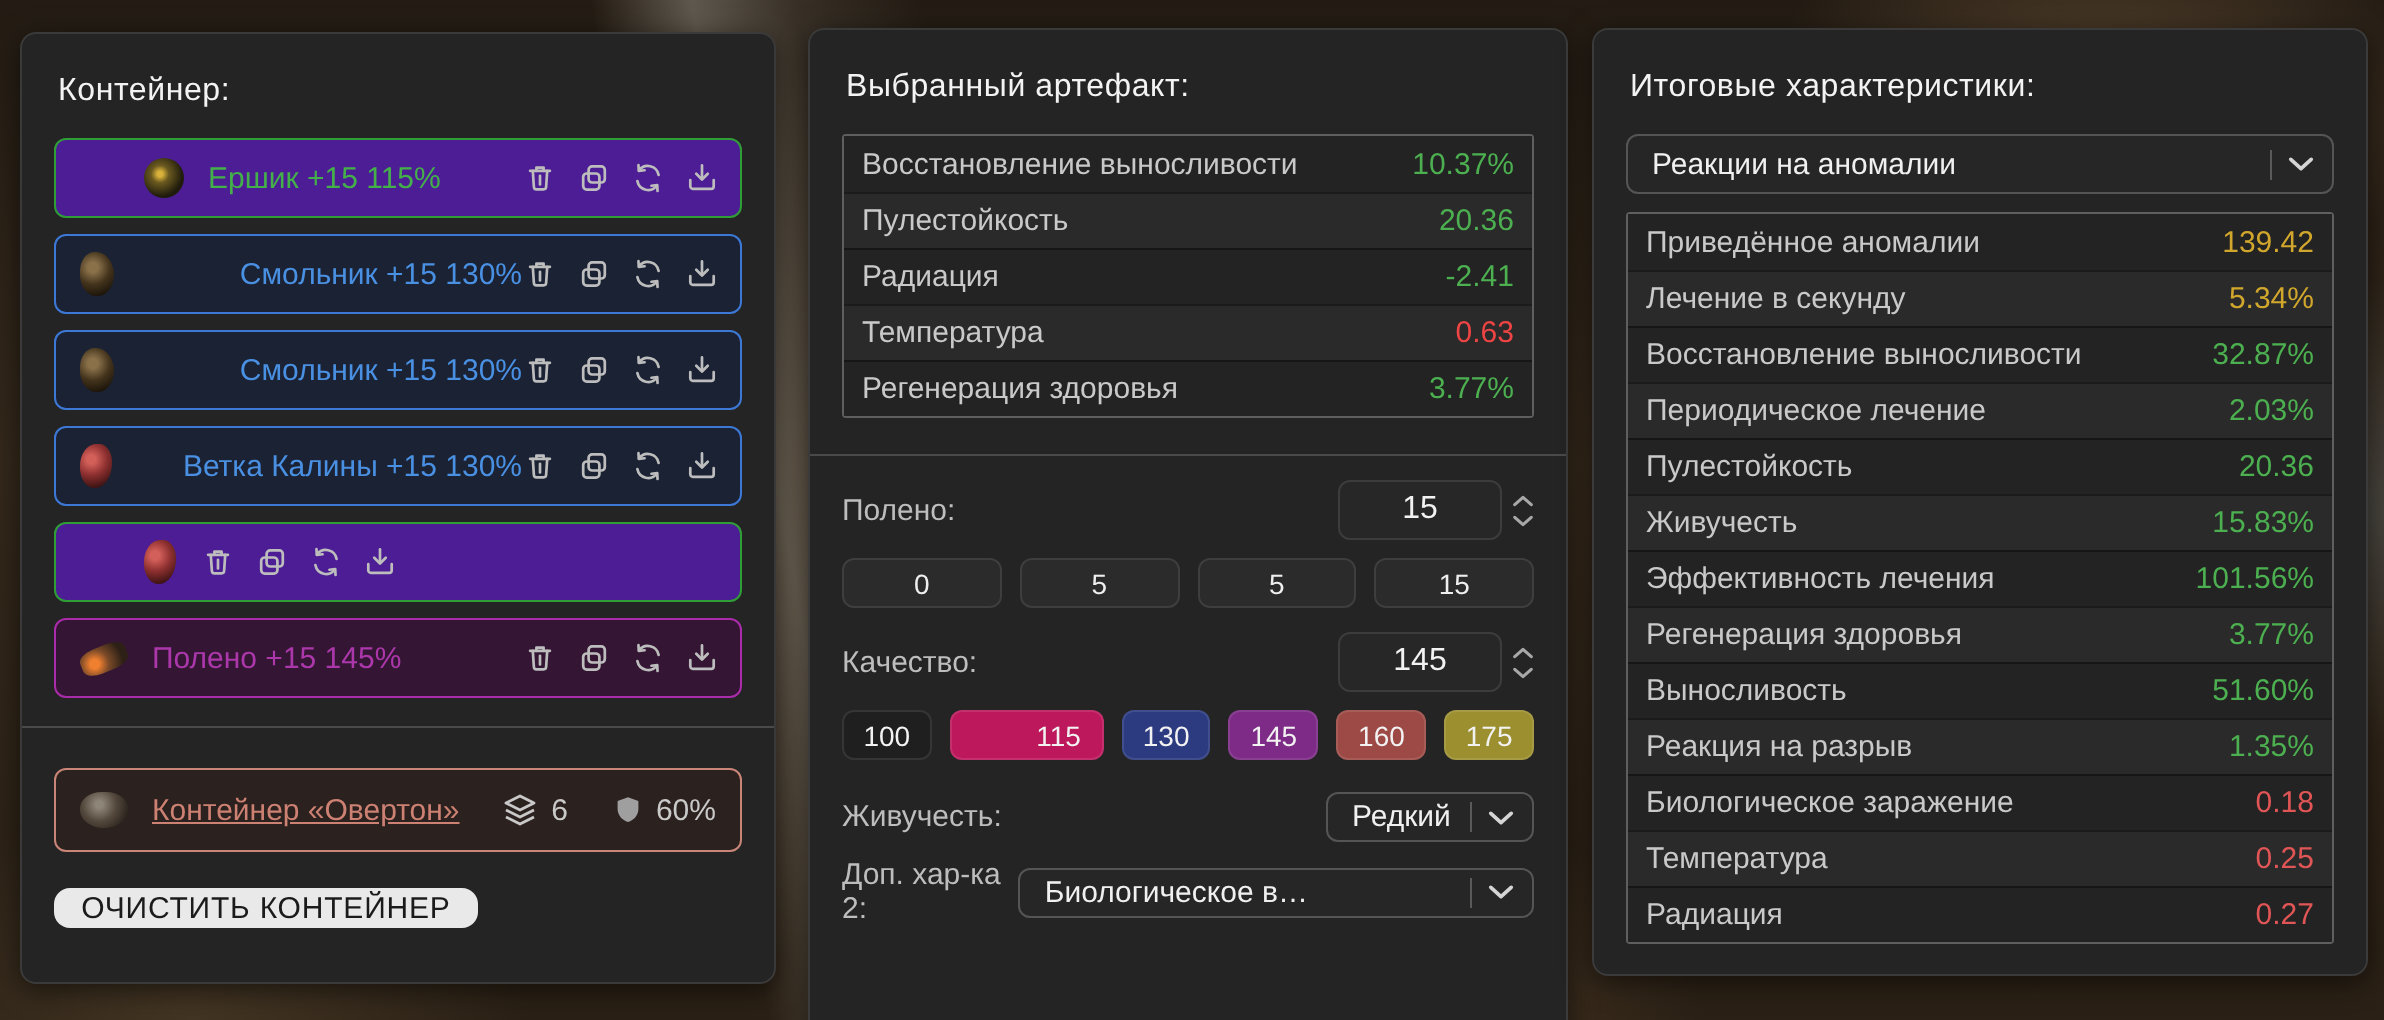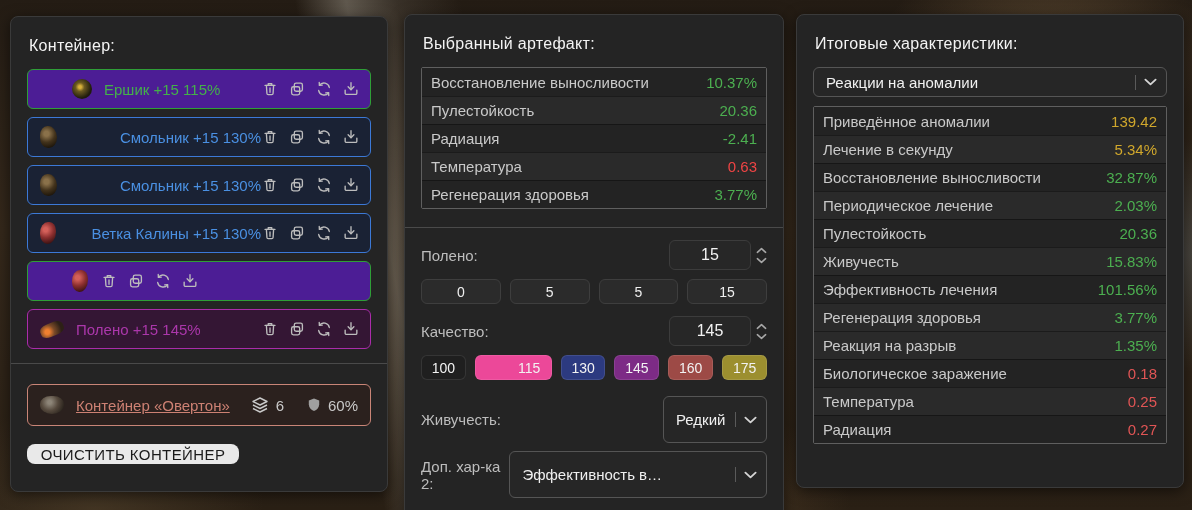--- a/index.html
+++ b/index.html
@@ -93,21 +93,21 @@
   .spin-arrows span { display:flex; cursor:pointer; }
 
   .preset-row { display:flex; gap:9px; margin-top:9px; }
   .preset-btn {
     flex:1 1 0; height:25px; border-radius:6px; border:1px solid #3e3e3e; background:#2b2b2b;
     color:#efefef; font-family:inherit; font-size:14px; font-weight:500; cursor:pointer;
   }
   .quality-btn { border:1px solid rgba(255,255,255,.10); color:#f2f2f2; }
 
   .select {
-    height:47px; background:#262626; border:1px solid #555; border-radius:6px;
+    height:25px; background:#262626; border:1px solid #555; border-radius:6px;
     display:flex; align-items:center; padding:0 9px 0 12px; color:#f0f0f0; font-size:15px;
     cursor:pointer; white-space:nowrap;
   }
   .select .sep { width:1px; height:15px; background:#5a5a5a; margin:0 8px 0 auto; flex:none; }
   .select .chev { display:flex; color:#d5d5d5; flex:none; }
   .select-rarity { width:104px; }
   .select-extra  { width:278px; }
   .select-full   { width:100%; height:30px; }
   .row-extra { margin-top:8px; }
   #totals-table { margin-top:9px; }
@@ -465,21 +465,21 @@
         <span>
             <svg viewBox="0 0 12 7" width="11" height="7" fill="none" stroke="currentColor" stroke-width="1.7" stroke-linecap="round" stroke-linejoin="round">
               <polyline points="1.5,1.5 6,5.5 10.5,1.5"></polyline>
             </svg>
           </span>
       </span>
     </span>
   </div>
   <div class="preset-row" id="quality-presets">
       <button class="preset-btn quality-btn" style="background: rgb(31, 31, 31);">100</button>
-      <button class="preset-btn quality-btn" style="background: #ec4899; padding-left: 32px;">115</button>
+      <button class="preset-btn quality-btn" style="background: #be185d; padding-left: 32px;">115</button>
       <button class="preset-btn quality-btn" style="background: rgb(44, 58, 128);">130</button>
       <button class="preset-btn quality-btn" style="background: rgb(125, 43, 134);">145</button>
       <button class="preset-btn quality-btn" style="background: rgb(157, 74, 70);">160</button>
       <button class="preset-btn quality-btn" style="background: rgb(156, 143, 47);">175</button>
     </div>
 
   <div class="field-row" style="margin-top:16px;">
     <span class="field-label">Живучесть:</span>
     <span class="select select-rarity">
       <span>Редкий</span>
@@ -489,21 +489,21 @@
             <polyline points="1.5,1.5 7,6.5 12.5,1.5"></polyline>
           </svg>
         </span>
     </span>
   </div>
 
 
   <div class="field-row row-extra">
     <span class="field-label">Доп. хар-ка 2:</span>
     <span class="select select-extra">
-      <span>Эффективность в…</span>
+      <span>Биологическое в…</span>
       <span class="sep"></span>
       <span class="chev">
           <svg viewBox="0 0 14 8" width="13" height="8" fill="none" stroke="currentColor" stroke-width="2" stroke-linecap="round" stroke-linejoin="round">
             <polyline points="1.5,1.5 7,6.5 12.5,1.5"></polyline>
           </svg>
         </span>
     </span>
   </div>
 
 </div>
@@ -545,20 +545,24 @@
         <span class="stat-value" style="color:#4caf50">15.83%</span>
       </div>
       <div class="stat-row">
         <span class="stat-label">Эффективность лечения</span>
         <span class="stat-value" style="color:#4caf50">101.56%</span>
       </div>
       <div class="stat-row alt">
         <span class="stat-label">Регенерация здоровья</span>
         <span class="stat-value" style="color:#4caf50">3.77%</span>
       </div>
+      <div class="stat-row">
+        <span class="stat-label">Выносливость</span>
+        <span class="stat-value" style="color:#4caf50">51.60%</span>
+      </div>
       <div class="stat-row alt">
         <span class="stat-label">Реакция на разрыв</span>
         <span class="stat-value" style="color:#4caf50">1.35%</span>
       </div>
       <div class="stat-row">
         <span class="stat-label">Биологическое заражение</span>
         <span class="stat-value" style="color:#e05555">0.18</span>
       </div>
       <div class="stat-row alt">
         <span class="stat-label">Температура</span>

